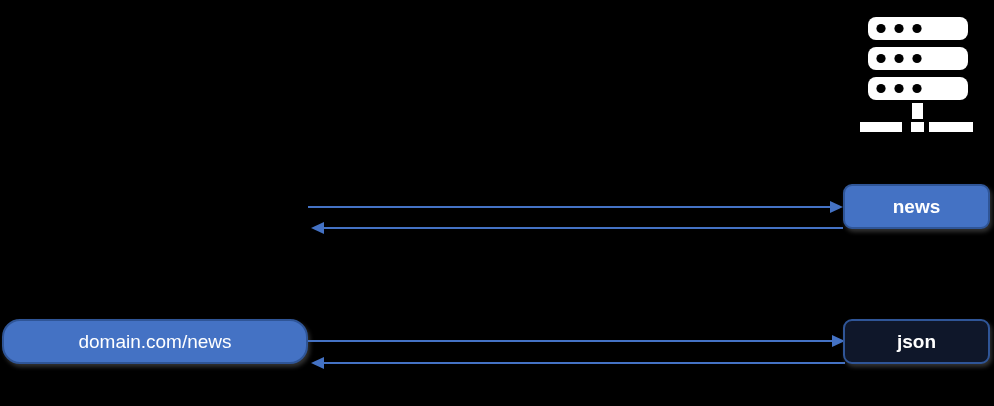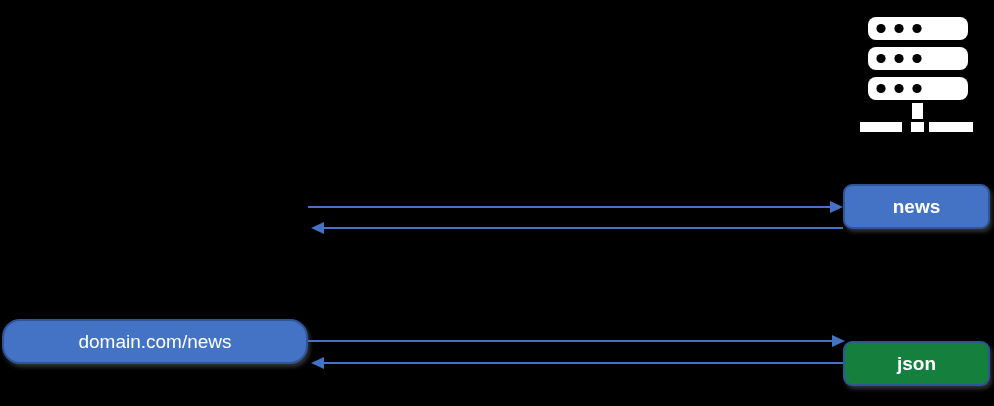--- a/index.html
+++ b/index.html
@@ -101,17 +101,17 @@
   <div class="arrow fwd2">
     <div class="line" style="background-color: rgb(68, 114, 196);"></div>
     <div class="head-right" style="border-left-color: rgb(68, 114, 196);"></div>
   </div>
 
   <div class="arrow ret2">
     <div class="head-left" style="border-right-color: rgb(68, 114, 196);"></div>
     <div class="line" style="background-color: rgb(68, 114, 196);"></div>
   </div>
 
-  <div class="box res-box row2" style="background-color: #15803d; border-color: rgb(47, 85, 151); color: rgb(255, 255, 255); margin-top: 22px;">
+  <div class="box res-box row2" style="background-color: #0f172a; border-color: rgb(47, 85, 151); color: rgb(255, 255, 255);">
     <span>json</span>
   </div>
 
 </div>
 
 </body></html>

